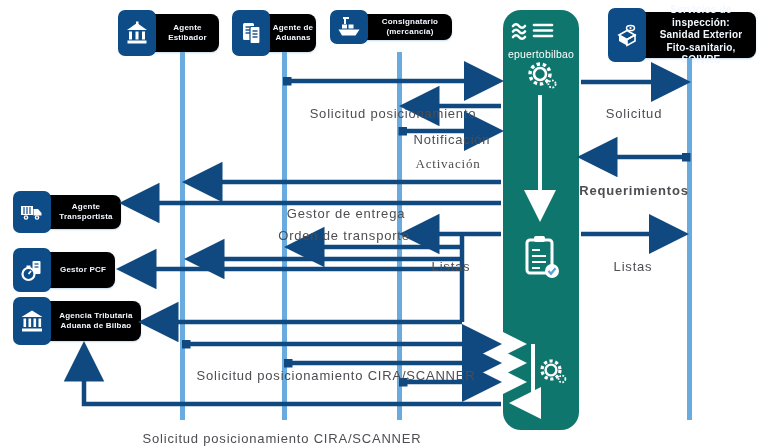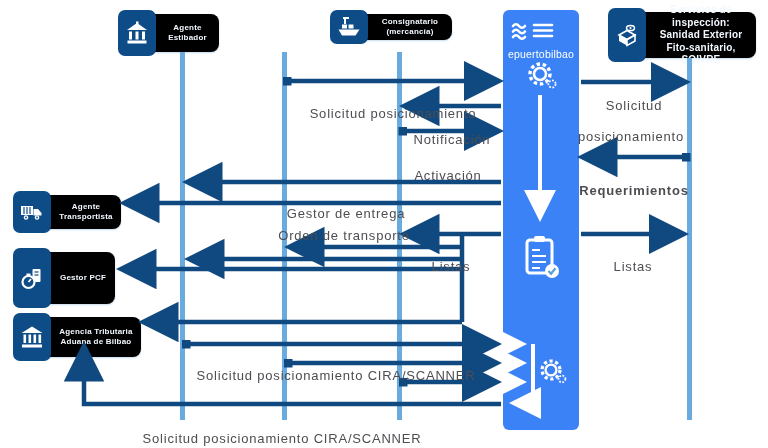--- a/index.html
+++ b/index.html
@@ -21,21 +21,21 @@
     position:absolute;left:38px;right:2px;top:50%;transform:translateY(-50%);
     color:#F2F8FF;font-weight:bold;font-size:8px;line-height:1.25;
     text-align:center;white-space:pre-line;letter-spacing:.2px;
   }
   .abox.small .alabel{font-size:10px;}
   
   .lifeline{position:absolute;width:5px;background:#69ABDE;z-index:1;}
   
   #col{
     position:absolute;left:503px;top:10px;width:76px;height:420px;
-    background:#3b82f6;border-radius:6px;z-index:2;
+    background:#0f766e;border-radius:18px;z-index:2;
   }
   #col .brand{
     position:absolute;top:38px;left:0;right:0;text-align:center;
     color:#fff;font-size:10.5px;font-weight:400;letter-spacing:.2px;
   }
   
   .msg{
     position:absolute;transform:translateX(-50%);
     color:#4D4D52;font-size:13px;letter-spacing:.8px;white-space:nowrap;z-index:6;margin-top:44px;
   }
@@ -115,20 +115,40 @@
         <rect x="5" y="11.5" width="3" height="8"></rect>
           <rect x="11.5" y="11.5" width="3" height="8"></rect>
           <rect x="18" y="11.5" width="3" height="8"></rect>
         <rect x="3.5" y="20.5" width="19" height="3"></rect>
       </svg>
     </div>
     <div class="alabel">Agente
 Estibador</div>
   </div>
 
+  <div class="abox" style="left:234px;top:14px;width:82px;height:38px;">
+    <div class="iconsq">
+      <svg width="26" height="26" viewBox="0 0 26 26">
+        <rect x="5" y="3" width="11" height="17" rx="1.5" fill="#FFFFFF"></rect>
+        <g stroke="#0D4C87" stroke-width="1.4">
+            <line x1="7.5" y1="7" x2="13.5" y2="7"></line>
+            <line x1="7.5" y1="10" x2="13.5" y2="10"></line>
+            <line x1="7.5" y1="13" x2="13.5" y2="13"></line>
+          </g>
+        <rect x="12" y="6.5" width="10" height="17" rx="1.5" fill="#FFFFFF" stroke="#0D4C87" stroke-width="1.2"></rect>
+        <g stroke="#0D4C87" stroke-width="1.4">
+            <line x1="14.5" y1="11" x2="19.5" y2="11"></line>
+            <line x1="14.5" y1="14" x2="19.5" y2="14"></line>
+            <line x1="14.5" y1="17" x2="19.5" y2="17"></line>
+          </g>
+      </svg>
+    </div>
+    <div class="alabel">Agente de
+Aduanas</div>
+  </div>
 
   <div class="abox" style="left:332px;top:14px;width:120px;height:26px;">
     <div class="iconsq">
       <svg width="26" height="26" viewBox="0 0 26 26" fill="#FFFFFF">
         <path d="M2.5,15.5 H23.5 L19.5,21.5 H6 Z"></path>
         <rect x="6" y="10.5" width="5" height="4"></rect>
           <rect x="12.5" y="10.5" width="5" height="4"></rect>
         <rect x="8" y="4" width="2" height="6"></rect>
           <rect x="7" y="3" width="6" height="2"></rect>
       </svg>
@@ -165,37 +185,37 @@
         <circle cx="7" cy="18.5" r="2.3" fill="#FFFFFF"></circle>
           <circle cx="18" cy="18.5" r="2.3" fill="#FFFFFF"></circle>
         <circle cx="7" cy="18.5" r="0.9" fill="#0D4C87"></circle>
           <circle cx="18" cy="18.5" r="0.9" fill="#0D4C87"></circle>
       </svg>
     </div>
     <div class="alabel">Agente
 Transportista</div>
   </div>
 
-  <div class="abox" style="left:15px;top:252px;width:100px;height:52px;">
+  <div class="abox" style="left:15px;top:252px;width:100px;height:36px;">
     <div class="iconsq">
       <svg width="26" height="26" viewBox="0 0 26 26">
         <rect x="13.5" y="4" width="8" height="13" rx="1" fill="#FFFFFF"></rect>
         <g stroke="#0D4C87" stroke-width="1.2">
             <line x1="15.5" y1="7" x2="19.5" y2="7"></line>
             <line x1="15.5" y1="10" x2="19.5" y2="10"></line>
           </g>
         <rect x="7.5" y="8.5" width="4" height="3" fill="#FFFFFF"></rect>
         <circle cx="9.5" cy="17" r="6" fill="#0D4C87" stroke="#FFFFFF" stroke-width="2.2"></circle>
         <path d="M9.5,17 L12,14" stroke="#FFFFFF" stroke-width="1.8" fill="none"></path>
       </svg>
     </div>
     <div class="alabel">Gestor PCF</div>
   </div>
 
-  <div class="abox" style="left:15px;top:301px;width:126px;height:40px;margin-top:16px;">
+  <div class="abox" style="left:15px;top:301px;width:126px;height:40px;">
     <div class="iconsq">
       <svg width="26" height="26" viewBox="0 0 26 26" fill="#FFFFFF">
         <path d="M13,2.5 L23.5,9 H2.5 Z"></path>
         <rect x="4.5" y="10.5" width="2.6" height="8.5"></rect>
           <rect x="9.5" y="10.5" width="2.6" height="8.5"></rect>
           <rect x="14.5" y="10.5" width="2.6" height="8.5"></rect>
           <rect x="19.5" y="10.5" width="2.6" height="8.5"></rect>
         <rect x="3" y="20.5" width="20" height="3"></rect>
       </svg>
     </div>
@@ -233,24 +253,23 @@
       <rect x="283" y="77" width="8.5" height="8.5"></rect>
       <rect x="398.5" y="127" width="8.5" height="8.5"></rect>
       <rect x="682" y="153" width="8.5" height="8.5"></rect>
       <rect x="182" y="340" width="8.5" height="8.5"></rect>
       <rect x="284" y="359" width="8.5" height="8.5"></rect>
       <rect x="399" y="378" width="8.5" height="8.5"></rect>
     </g>
   </svg>
 
   <div class="msg" style="left:393px;top:62px;">Solicitud posicionamiento</div>
-  <div class="msg" style="left:634px;top:54px;">Solicitud</div>
-  <div class="msg" style="left:631px;top:85px;">posicionamiento</div>
+  <div class="msg" style="left:634px;top:62px;">Solicitud</div>
   <div class="msg" style="left:452px;top:88px;">Notificación</div>
-  <div class="msg" style="left:448px;top:124px;">Activación</div>
+  <div class="msg" style="left:448px;top:112px;font-family:Liberation Serif, serif;">Activación</div>
   <div class="msg" style="left:634px;top:139px;font-weight:bold;">Requerimientos</div>
   <div class="msg" style="left:346px;top:162px;">Gestor de entrega</div>
   <div class="msg" style="left:344px;top:184px;">Orden de transporte</div>
   <div class="msg" style="left:451px;top:215px;">Listas</div>
   <div class="msg" style="left:633px;top:215px;">Listas</div>
   <div class="msg" style="left:336px;top:324px;">Solicitud posicionamiento CIRA/SCANNER</div>
   <div class="msg" style="left:282px;top:387px;">Solicitud posicionamiento CIRA/SCANNER</div>
 
 </div>
 

